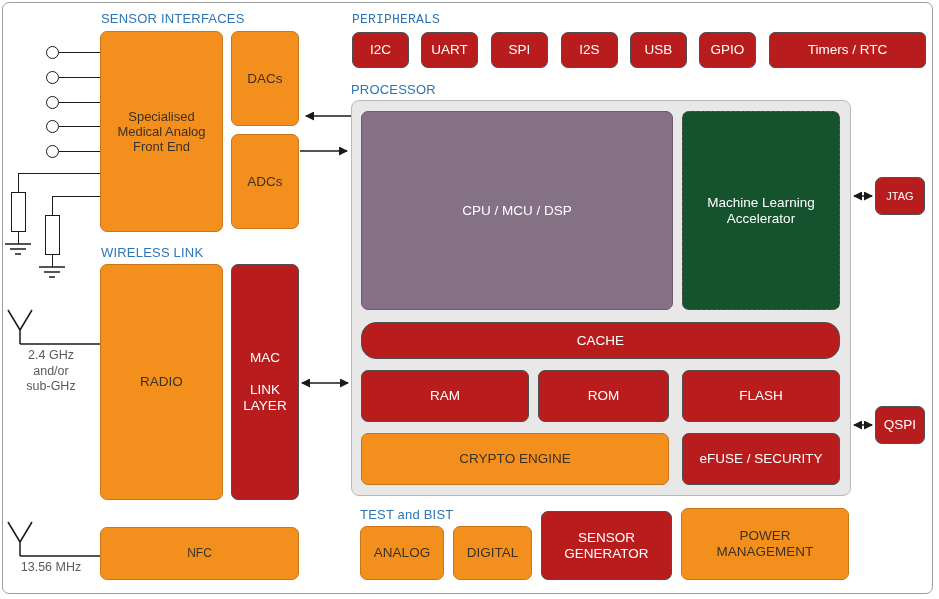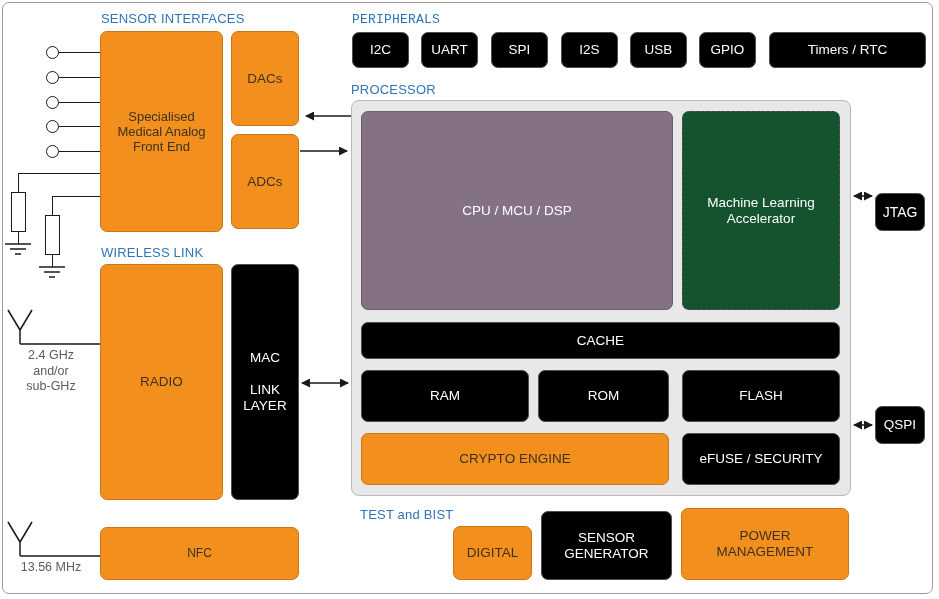--- a/index.html
+++ b/index.html
@@ -18,21 +18,21 @@
   .sec-label{
     position:absolute;color:#2e75b6;font-size:13px;letter-spacing:.2px;
     white-space:nowrap;font-family:"Liberation Sans", sans-serif;
   }
   .blk{
     position:absolute;box-sizing:border-box;display:flex;
     align-items:center;justify-content:center;text-align:center;
     border-radius:7px;line-height:1.18;white-space:pre-line;
   }
   .orange{background:#f3901d;border:1.3px solid #c9761a;color:#3d3124;}
-  .gray{background:#000000;border:1.3px solid #4f4f4f;color:#ffffff;}
+  .gray{background:#b91c1c;border:1.3px solid #4f4f4f;color:#ffffff;}
   .purple{background:#857186;border:1.3px solid #6d5c6f;color:#ffffff;}
   .purple-dashed{background:#14532d;border:1.5px dashed #5d4f5f;color:#ffffff;}
   .proc-container{
     position:absolute;background:#e8e8e8;border:1.3px solid #b9b9b9;
     border-radius:8px;box-sizing:border-box;
   }
   .line{position:absolute;background:#1a1a1a;}
   .hline{height:1.4px;}
   .vline{width:1.4px;}
   .pad{
@@ -122,42 +122,42 @@
   <div class="proc-container" style="left:351px;top:100px;width:500px;height:396px;"></div>
 
   <div class="blk purple" style="left:361px;top:111px;width:312px;height:199px;font-size:13.5px;">
     <span>CPU / MCU / DSP</span>
   </div>
   <div class="blk purple-dashed" style="left:682px;top:111px;width:158px;height:199px;font-size:13.5px;">
     <span>Machine Learning
 Accelerator</span>
   </div>
 
-  <div class="blk gray" style="left:361px;top:322px;width:479px;height:37px;font-size:13.5px;">
+  <div class="blk gray" style="left:361px;top:322px;width:479px;height:37px;font-size:13.5px;border-radius:15px;">
     <span>CACHE</span>
   </div>
 
   <div class="blk gray" style="left:361px;top:370px;width:168px;height:52px;font-size:13.5px;">
     <span>RAM</span>
   </div>
   <div class="blk gray" style="left:538px;top:370px;width:131px;height:52px;font-size:13.5px;">
     <span>ROM</span>
   </div>
   <div class="blk gray" style="left:682px;top:370px;width:158px;height:52px;font-size:13.5px;">
     <span>FLASH</span>
   </div>
 
   <div class="blk orange" style="left:361px;top:433px;width:308px;height:52px;font-size:13.5px;">
     <span>CRYPTO ENGINE</span>
   </div>
   <div class="blk gray" style="left:682px;top:433px;width:158px;height:52px;font-size:13.5px;">
     <span>eFUSE / SECURITY</span>
   </div>
 
-  <div class="blk gray" style="left:875px;top:177px;width:50px;height:38px;font-size:14px;margin-top:16px;">
+  <div class="blk gray" style="left:875px;top:177px;width:50px;height:38px;font-size:11px;">
     <span>JTAG</span>
   </div>
   <div class="blk gray" style="left:875px;top:406px;width:50px;height:38px;font-size:13.5px;">
     <span>QSPI</span>
   </div>
 
   <div class="blk orange" style="left:100px;top:264px;width:123px;height:236px;font-size:13.5px;">
     <span>RADIO</span>
   </div>
   <div class="blk gray" style="left:231px;top:264px;width:68px;height:236px;font-size:13.5px;">
@@ -169,20 +169,23 @@
 
   <div class="note" style="left:8px;top:348px;width:86px;">2.4 GHz
 and/or
 sub-GHz</div>
 
   <div class="blk orange" style="left:100px;top:527px;width:199px;height:53px;font-size:12px;">
     <span>NFC</span>
   </div>
   <div class="note" style="left:8px;top:560px;width:86px;">13.56 MHz</div>
 
+  <div class="blk orange" style="left:360px;top:526px;width:84px;height:54px;font-size:13.5px;">
+    <span>ANALOG</span>
+  </div>
   <div class="blk orange" style="left:453px;top:526px;width:79px;height:54px;font-size:13.5px;">
     <span>DIGITAL</span>
   </div>
   <div class="blk gray" style="left:541px;top:511px;width:131px;height:69px;font-size:13.5px;">
     <span>SENSOR
 GENERATOR</span>
   </div>
   <div class="blk orange" style="left:681px;top:508px;width:168px;height:72px;font-size:13.5px;">
     <span>POWER
 MANAGEMENT</span>

